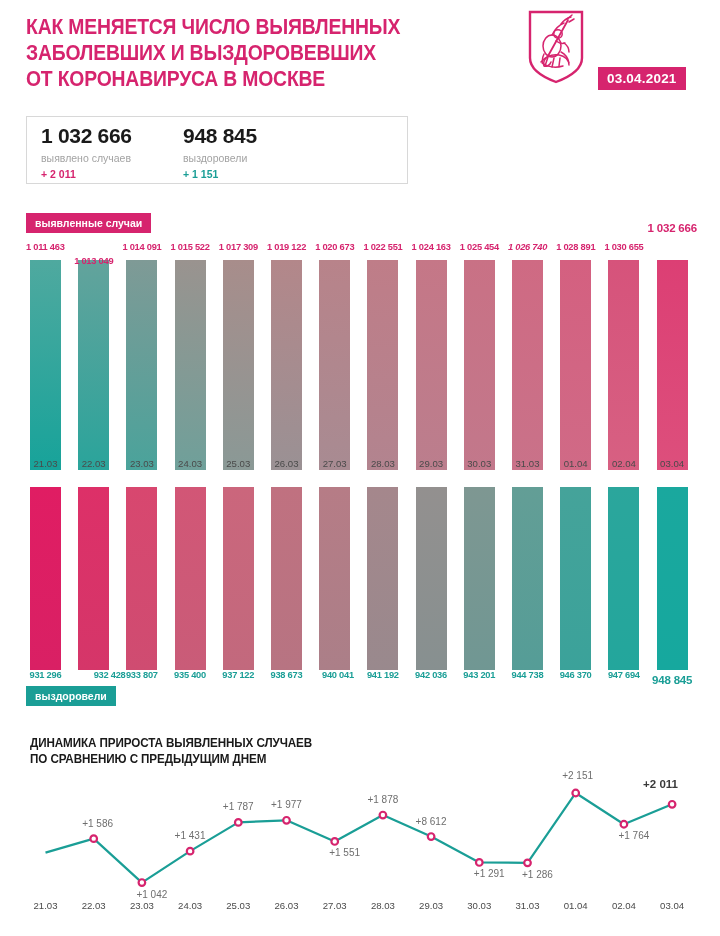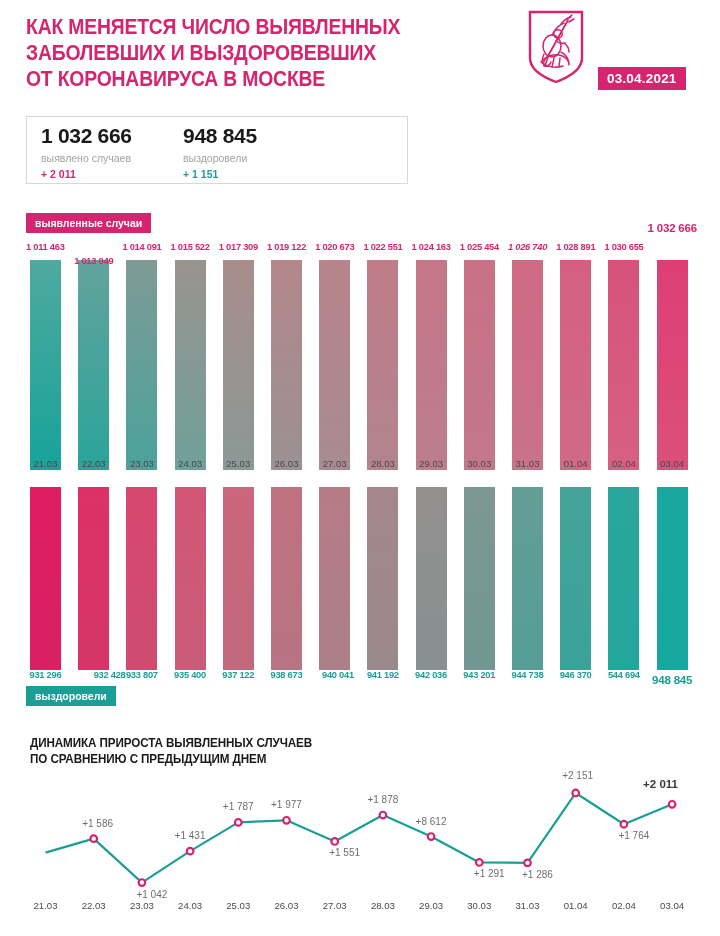--- a/index.html
+++ b/index.html
@@ -201,21 +201,21 @@
     <div class="vlabel vlabel-bot" style="position: absolute; top: 188px; left: 125.9px;">933 807</div>
     <div class="vlabel vlabel-bot" style="position: absolute; top: 188px; left: 174.1px;">935 400</div>
     <div class="vlabel vlabel-bot" style="position: absolute; top: 188px; left: 222.3px;">937 122</div>
     <div class="vlabel vlabel-bot" style="position: absolute; top: 188px; left: 270.5px;">938 673</div>
     <div class="vlabel vlabel-bot" style="position: absolute; top: 188px; left: 314px; margin-left: 8px;">940 041</div>
     <div class="vlabel vlabel-bot" style="position: absolute; top: 188px; left: 366.9px;">941 192</div>
     <div class="vlabel vlabel-bot" style="position: absolute; top: 188px; left: 415.1px;">942 036</div>
     <div class="vlabel vlabel-bot" style="position: absolute; top: 188px; left: 463.3px;">943 201</div>
     <div class="vlabel vlabel-bot" style="position: absolute; top: 188px; left: 511.5px;">944 738</div>
     <div class="vlabel vlabel-bot" style="position: absolute; top: 188px; left: 559.7px;">946 370</div>
-    <div class="vlabel vlabel-bot" style="position: absolute; top: 188px; left: 607.9px;">544 694</div>
+    <div class="vlabel vlabel-bot" style="position: absolute; top: 188px; left: 607.9px;">947 694</div>
     <div class="vlabel vlabel-bot vlabel-last" style="position: absolute; top: 192px; left: 652.1px;">948 845</div>
   </div>
 
 <div class="linesec">
   <div class="line-title">
     <div>ДИНАМИКА ПРИРОСТА ВЫЯВЛЕННЫХ СЛУЧАЕВ</div>
     <div>ПО СРАВНЕНИЮ С ПРЕДЫДУЩИМ ДНЕМ</div>
   </div>
   <svg class="line-svg" id="lineSvg" viewBox="0 0 720 180">
       <path d="M 45.5 122.63076923076923 L 93.7 108.63076923076923" fill="none" stroke="#1a9e96" stroke-width="2.2"></path>

